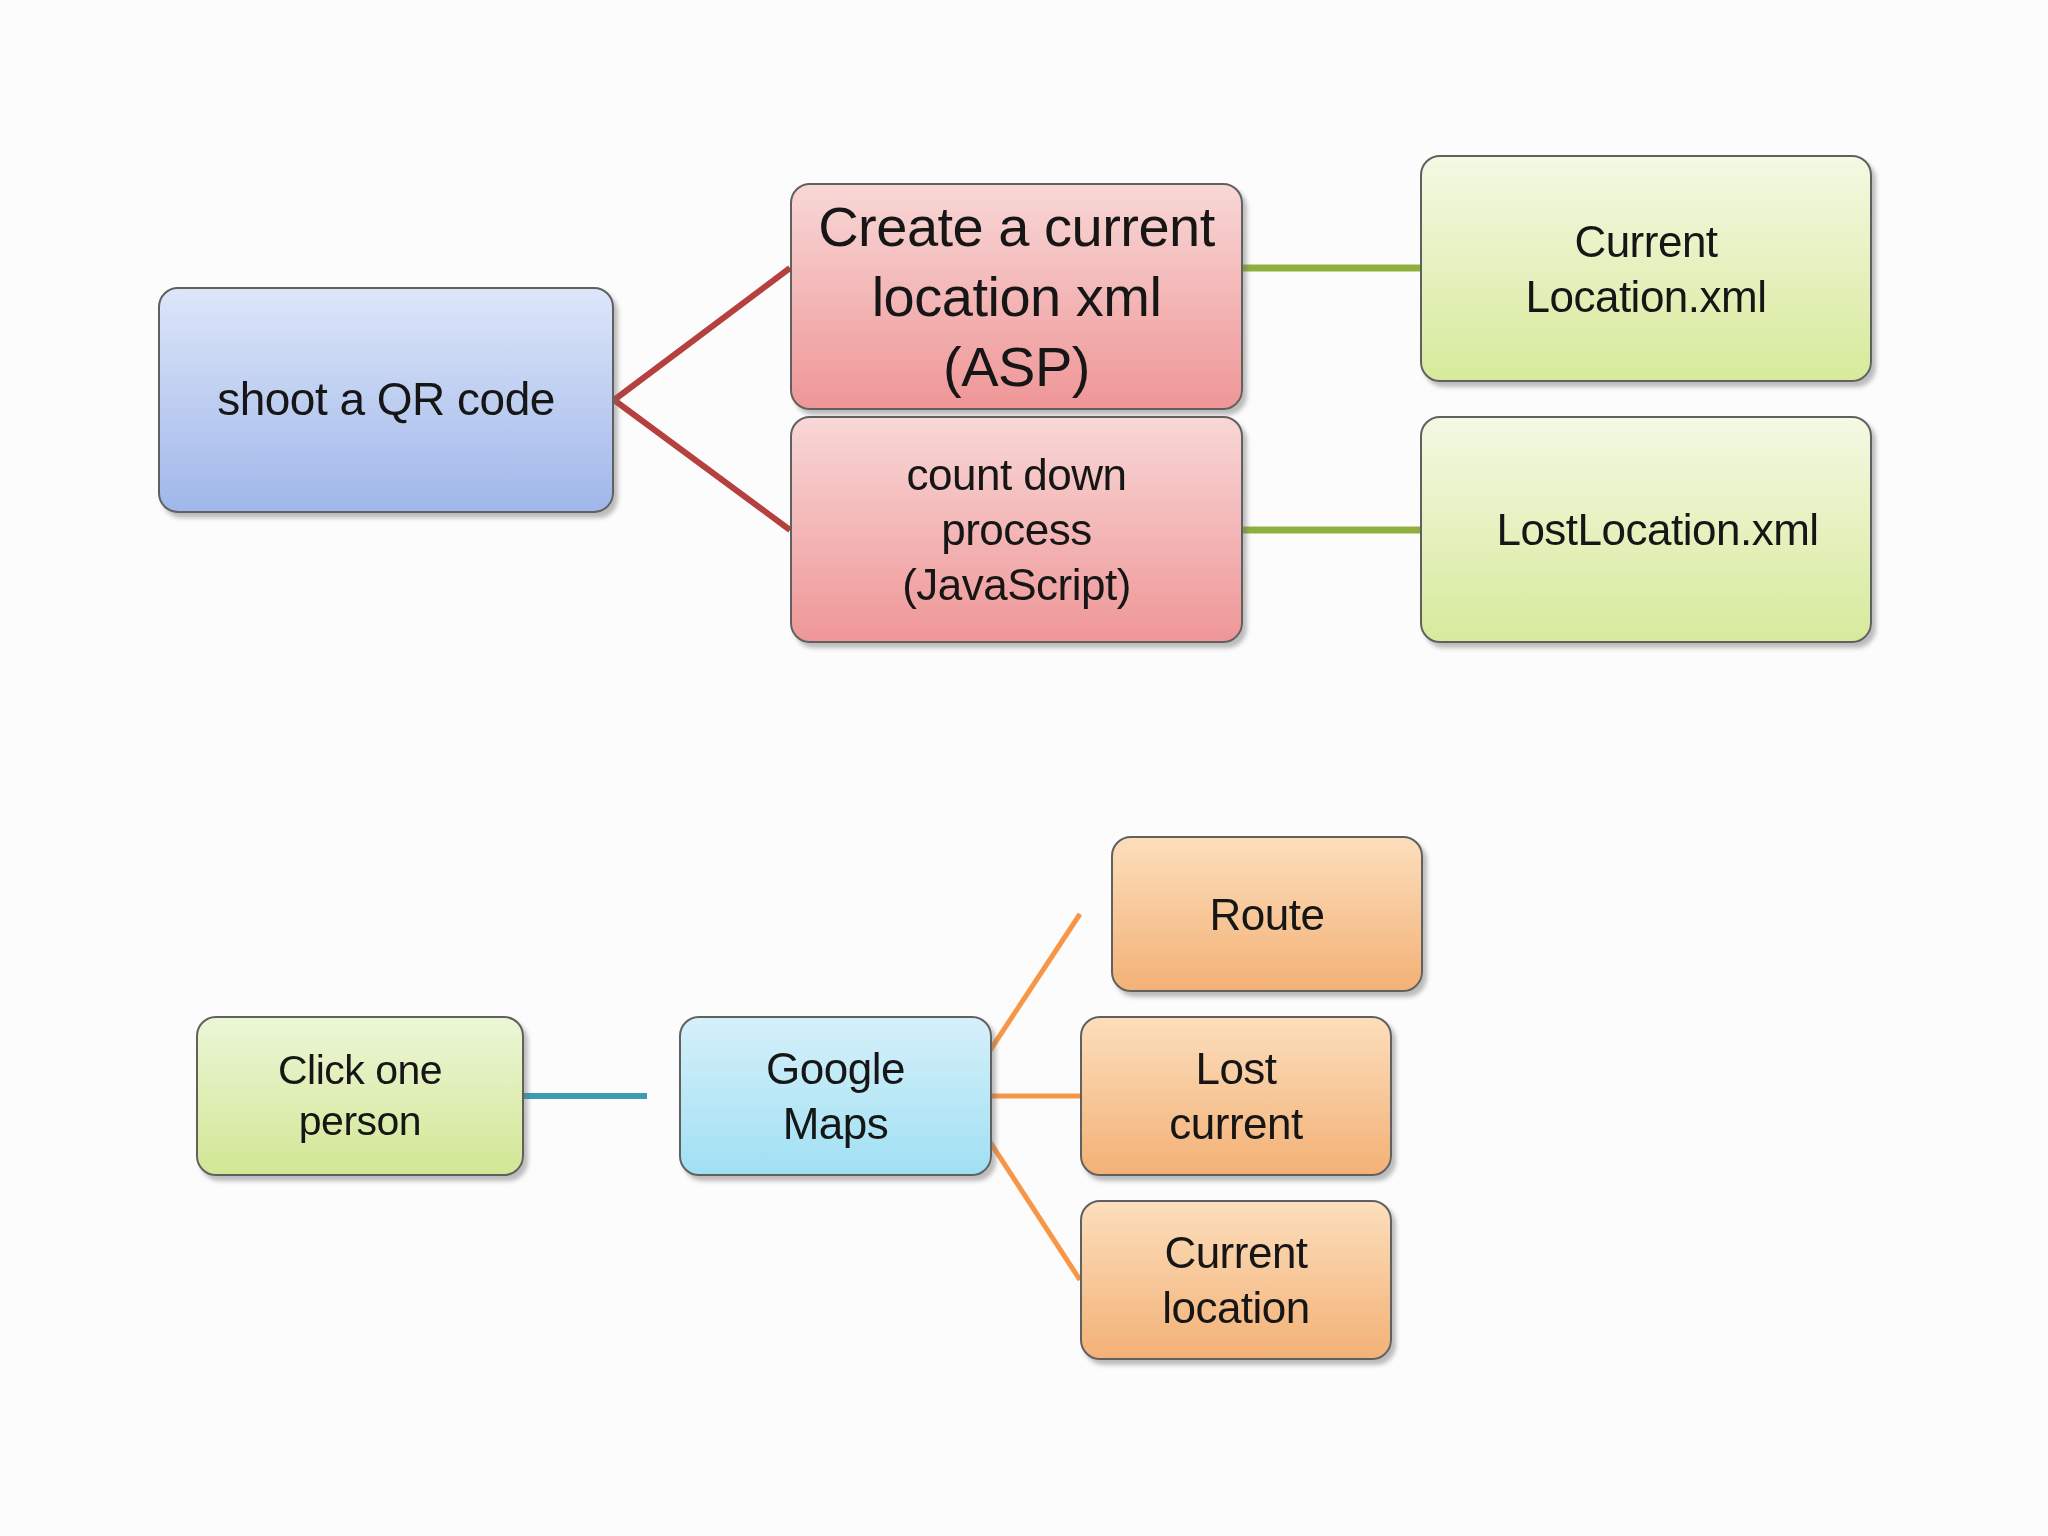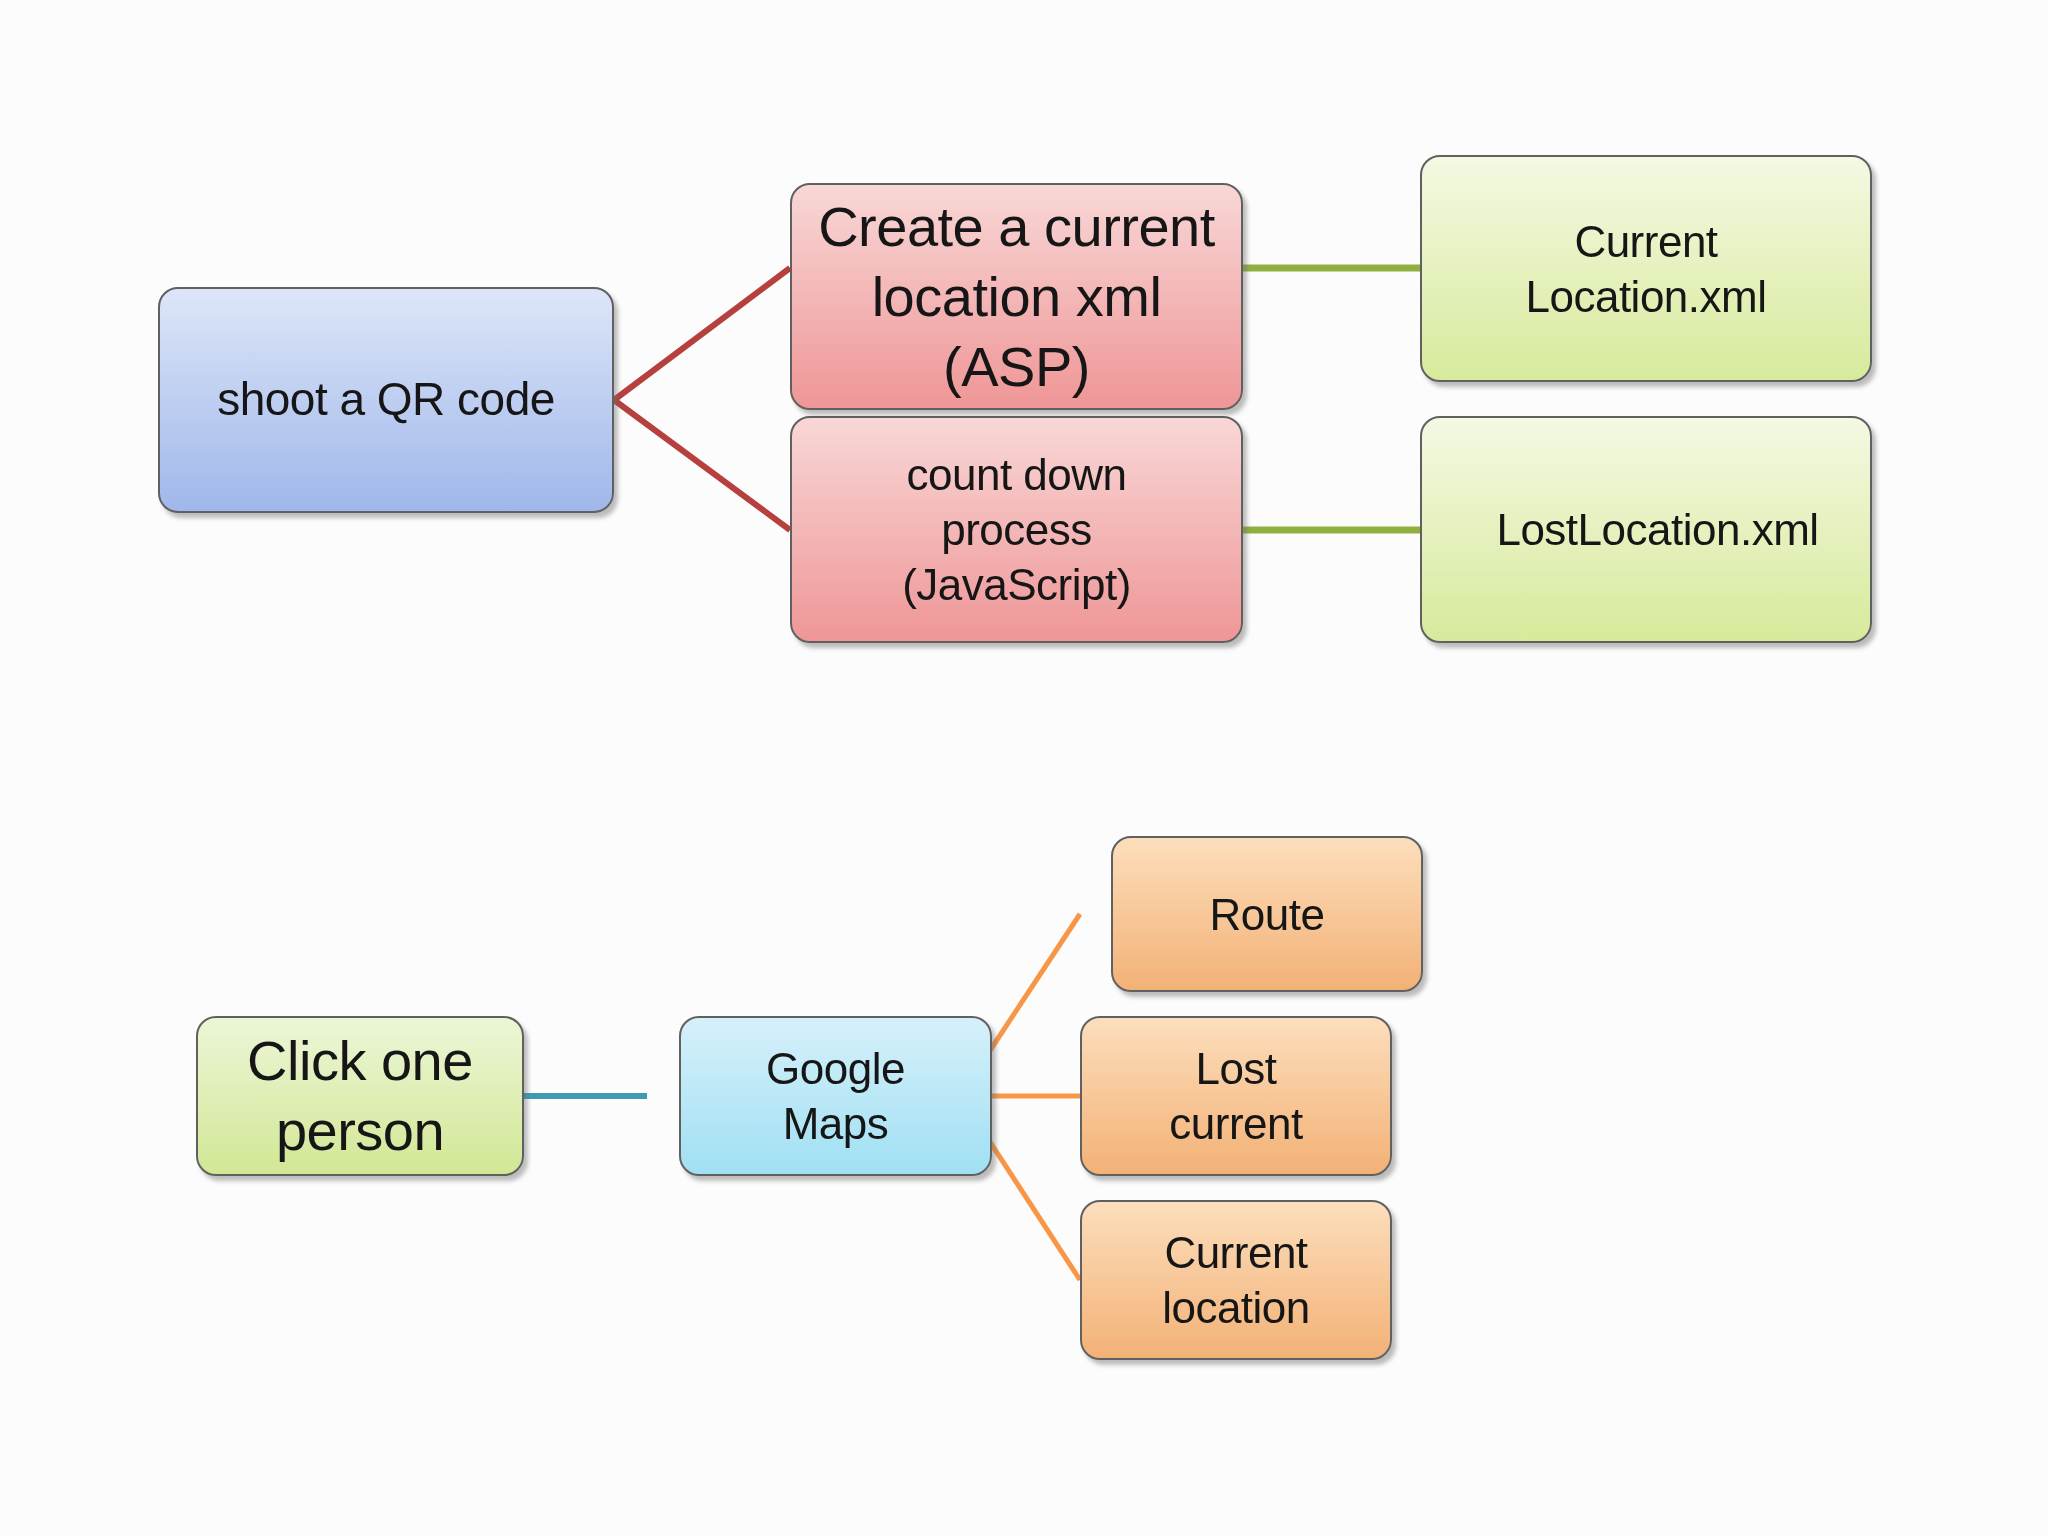--- a/index.html
+++ b/index.html
@@ -53,21 +53,21 @@
   <div id="node-layer">
       <div class="node" style="left: 158px; top: 287px; width: 456px; height: 226px; background: linear-gradient(rgb(221, 230, 249) 0%, rgb(160, 183, 234) 100%); font-size: 46px; color: rgb(22, 22, 22); border-color: rgb(96, 96, 96);"><span>shoot a QR code</span></div>
       <div class="node" style="left: 790px; top: 155px; width: 453px; height: 227px; background: linear-gradient(rgb(248, 215, 214) 0%, rgb(239, 150, 151) 100%); font-size: 56px; color: rgb(22, 22, 22); border-color: rgb(96, 96, 96); margin-top: 28px;"><span>Create a current
 location xml (ASP)</span></div>
       <div class="node" style="left: 790px; top: 416px; width: 453px; height: 227px; background: linear-gradient(rgb(248, 215, 214) 0%, rgb(239, 150, 151) 100%); font-size: 44px; color: rgb(22, 22, 22); border-color: rgb(96, 96, 96); align-items: center;"><span>count down
 process
 (JavaScript)</span></div>
       <div class="node" style="left: 1420px; top: 155px; width: 452px; height: 227px; background: linear-gradient(rgb(243, 249, 227) 0%, rgb(215, 234, 155) 100%); font-size: 44px; color: rgb(22, 22, 22); border-color: rgb(96, 96, 96);"><span>Current
 Location.xml</span></div>
       <div class="node" style="left: 1420px; top: 416px; width: 452px; height: 227px; background: linear-gradient(rgb(243, 249, 227) 0%, rgb(215, 234, 155) 100%); font-size: 44px; color: rgb(22, 22, 22); border-color: rgb(96, 96, 96); padding-left: 23px;"><span>LostLocation.xml</span></div>
-      <div class="node" style="left: 196px; top: 1016px; width: 328px; height: 160px; background: linear-gradient(rgb(236, 246, 215) 0%, rgb(210, 231, 149) 100%); font-size: 56px; color: rgb(22, 22, 22); border-color: rgb(96, 96, 96);"><span>Click one
+      <div class="node" style="left: 196px; top: 1016px; width: 328px; height: 160px; background: linear-gradient(rgb(236, 246, 215) 0%, rgb(210, 231, 149) 100%); font-size: 41px; color: rgb(22, 22, 22); border-color: rgb(96, 96, 96);"><span>Click one
 person</span></div>
       <div class="node" style="left: 679px; top: 1016px; width: 313px; height: 160px; background: linear-gradient(rgb(214, 240, 250) 0%, rgb(160, 224, 243) 100%); font-size: 44px; color: rgb(22, 22, 22); border-color: rgb(96, 96, 96);"><span>Google
 Maps</span></div>
       <div class="node" style="left: 1080px; top: 836px; width: 312px; height: 156px; background: linear-gradient(rgb(252, 222, 188) 0%, rgb(243, 177, 118) 100%); font-size: 44px; color: rgb(22, 22, 22); border-color: rgb(96, 96, 96); margin-left: 31px;"><span>Route</span></div>
       <div class="node" style="left: 1080px; top: 1016px; width: 312px; height: 160px; background: linear-gradient(rgb(252, 222, 188) 0%, rgb(243, 177, 118) 100%); font-size: 44px; color: rgb(22, 22, 22); border-color: rgb(96, 96, 96);"><span>Lost
 current</span></div>
       <div class="node" style="left: 1080px; top: 1200px; width: 312px; height: 160px; background: linear-gradient(rgb(252, 222, 188) 0%, rgb(243, 177, 118) 100%); font-size: 44px; color: rgb(22, 22, 22); border-color: rgb(96, 96, 96);"><span>Current
 location</span></div>
     </div>
 </div>

